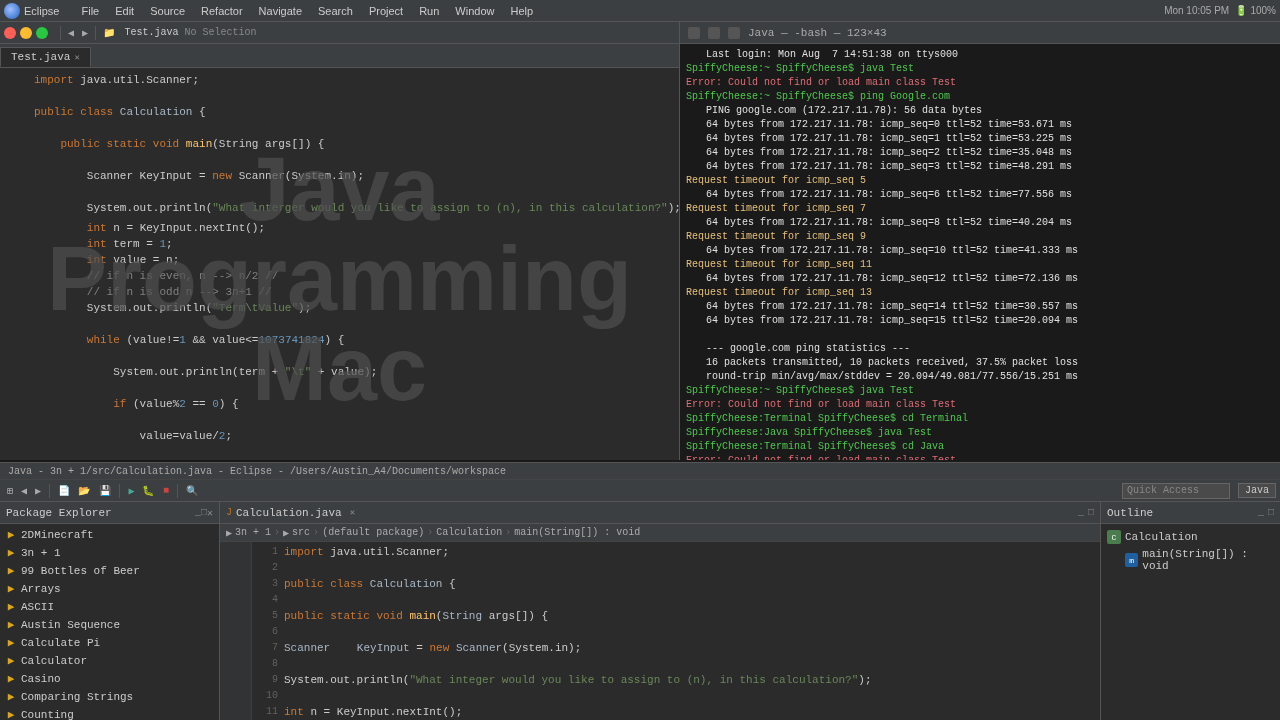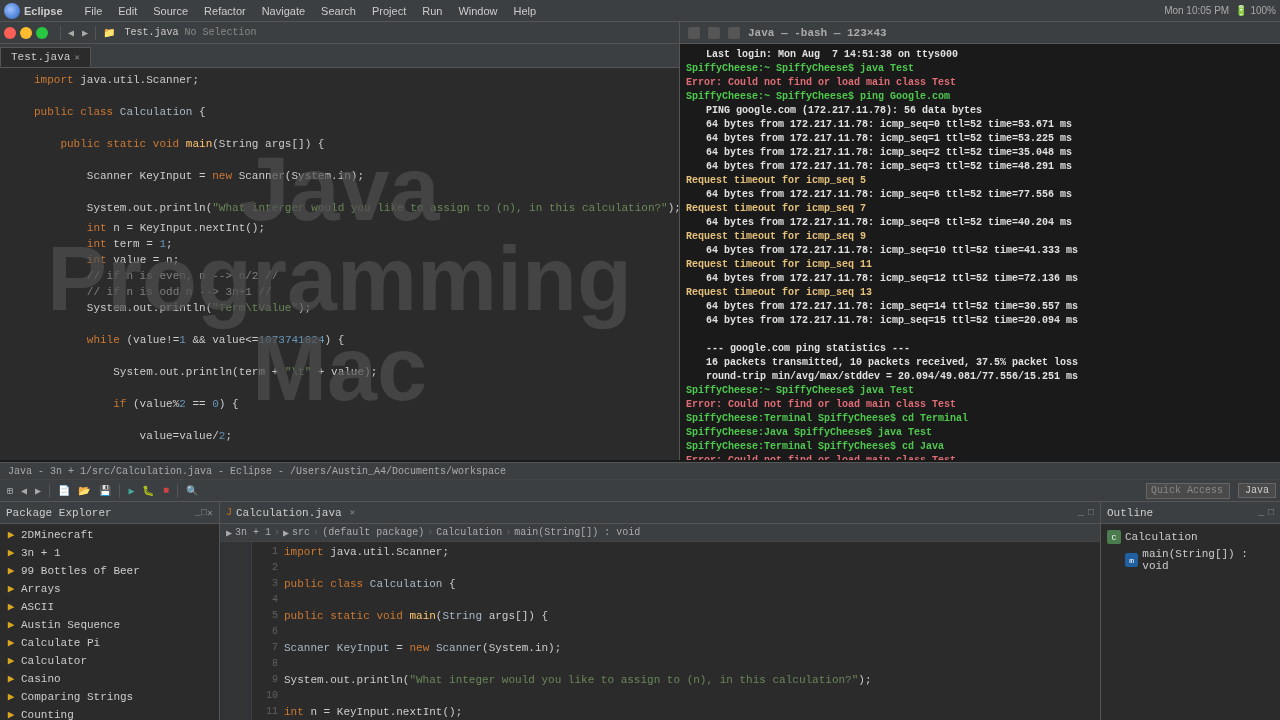--- a/index.html
+++ b/index.html
@@ -181,21 +181,20 @@
     .num { color: #6897bb; }
     .cls { color: #a9b7c6; }
 
     
     #terminal {
       flex: 1;
       background: #1a1a1a;
       overflow: hidden;
       display: flex;
       flex-direction: column;
-      font-weight: bold;
     }
     #terminal-title {
       height: 22px;
       background: #3c3f41;
       display: flex;
       align-items: center;
       padding: 0 8px;
       font-size: 11px;
       color: #aaa;
       border-bottom: 1px solid #555;
@@ -248,21 +247,21 @@
       cursor: pointer;
       display: inline-flex;
       align-items: center;
     }
     .btb-sep { width: 1px; height: 14px; background: #555; margin: 0 3px; }
     .quick-access {
       margin-left: auto;
       background: #4a4a4a;
       border: 1px solid #666;
       height: 16px;
-      width: 84px;
+      width: 108px;
       font-size: 10px;
       color: #888;
       display: flex;
       align-items: center;
       padding: 0 4px;
     }
     .java-btn {
       background: #4a4a4a;
       border: 1px solid #666;
       padding: 1px 6px;
@@ -418,21 +417,21 @@
       display: flex; align-items: center; justify-content: center;
     }
     .op-indent { padding-left: 18px; }
   </style>
 </head>
 <body>
 
 <div id="menu-bar">
   <div class="menu-logo">
     <div class="eclipse-icon"></div>
-    <span style="font-size:11px;color:#ccc;font-weight:bold;margin-right:6px;text-align:right;">Eclipse</span>
+    <span style="font-size:11px;color:#ccc;font-weight:normal;margin-right:6px;text-align:right;">Eclipse</span>
   </div>
   <div class="menu-items">
     <span class="menu-item">File</span>
     <span class="menu-item">Edit</span>
     <span class="menu-item">Source</span>
     <span class="menu-item">Refactor</span>
     <span class="menu-item">Navigate</span>
     <span class="menu-item">Search</span>
     <span class="menu-item">Project</span>
     <span class="menu-item">Run</span>
@@ -756,21 +755,21 @@
             <div class="be-line">
               <span style="color:#606060;font-size:10px;width:28px;text-align:right;padding-right:6px;flex-shrink:0;">5</span>
               <span>    <span class="kw">public static void</span> <span class="fn">main</span>(<span class="cls">String</span> args[]) {</span>
             </div>
             <div class="be-line">
               <span style="color:#606060;font-size:10px;width:28px;text-align:right;padding-right:6px;flex-shrink:0;">6</span>
               <span>&nbsp;</span>
             </div>
             <div class="be-line">
               <span style="color:#606060;font-size:10px;width:28px;text-align:right;padding-right:6px;flex-shrink:0;">7</span>
-              <span>        <span class="cls">Scanner</span> <span style="color:#a9b7c6;">KeyInput</span> = <span class="kw">new</span> <span class="cls">Scanner</span>(System.in);</span>
+              <span>        <span class="cls">Scanner</span> <span style="color:#a9b7c6;margin-left:20px;">KeyInput</span> = <span class="kw">new</span> <span class="cls">Scanner</span>(System.in);</span>
             </div>
             <div class="be-line">
               <span style="color:#606060;font-size:10px;width:28px;text-align:right;padding-right:6px;flex-shrink:0;">8</span>
               <span>&nbsp;</span>
             </div>
             <div class="be-line">
               <span style="color:#606060;font-size:10px;width:28px;text-align:right;padding-right:6px;flex-shrink:0;">9</span>
               <span>        System.out.println(<span class="str">"What integer would you like to assign to (n), in this calculation?"</span>);</span>
             </div>
             <div class="be-line">

